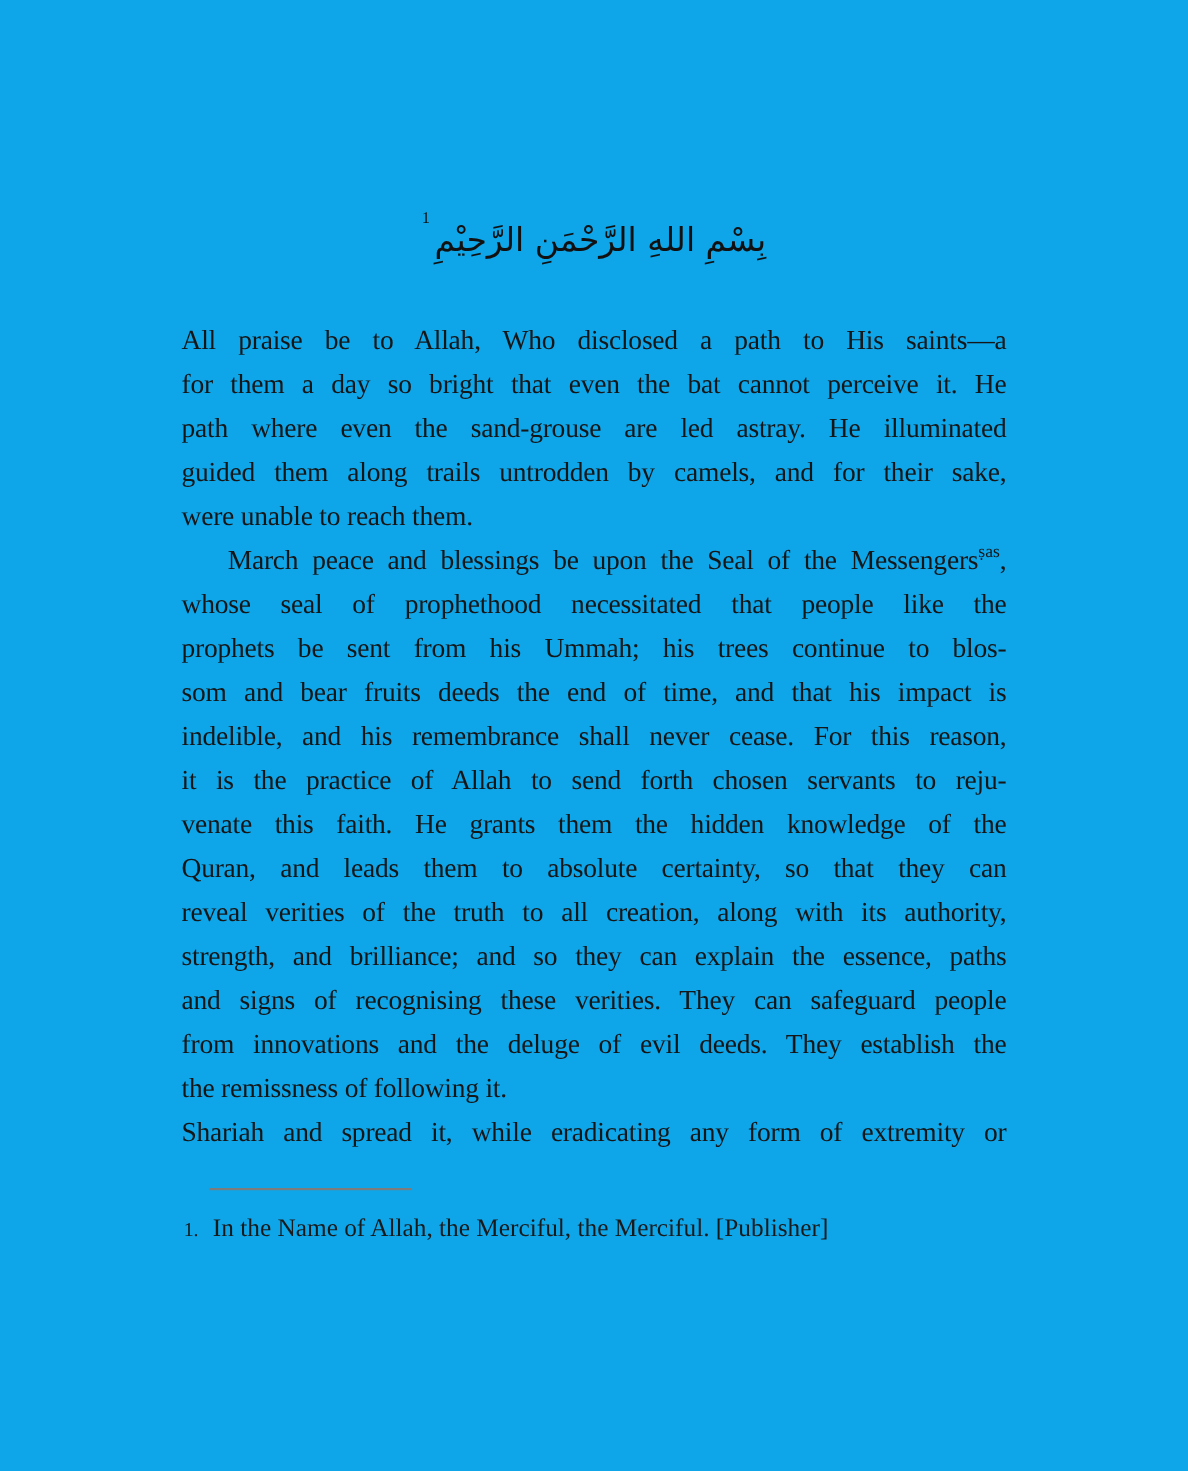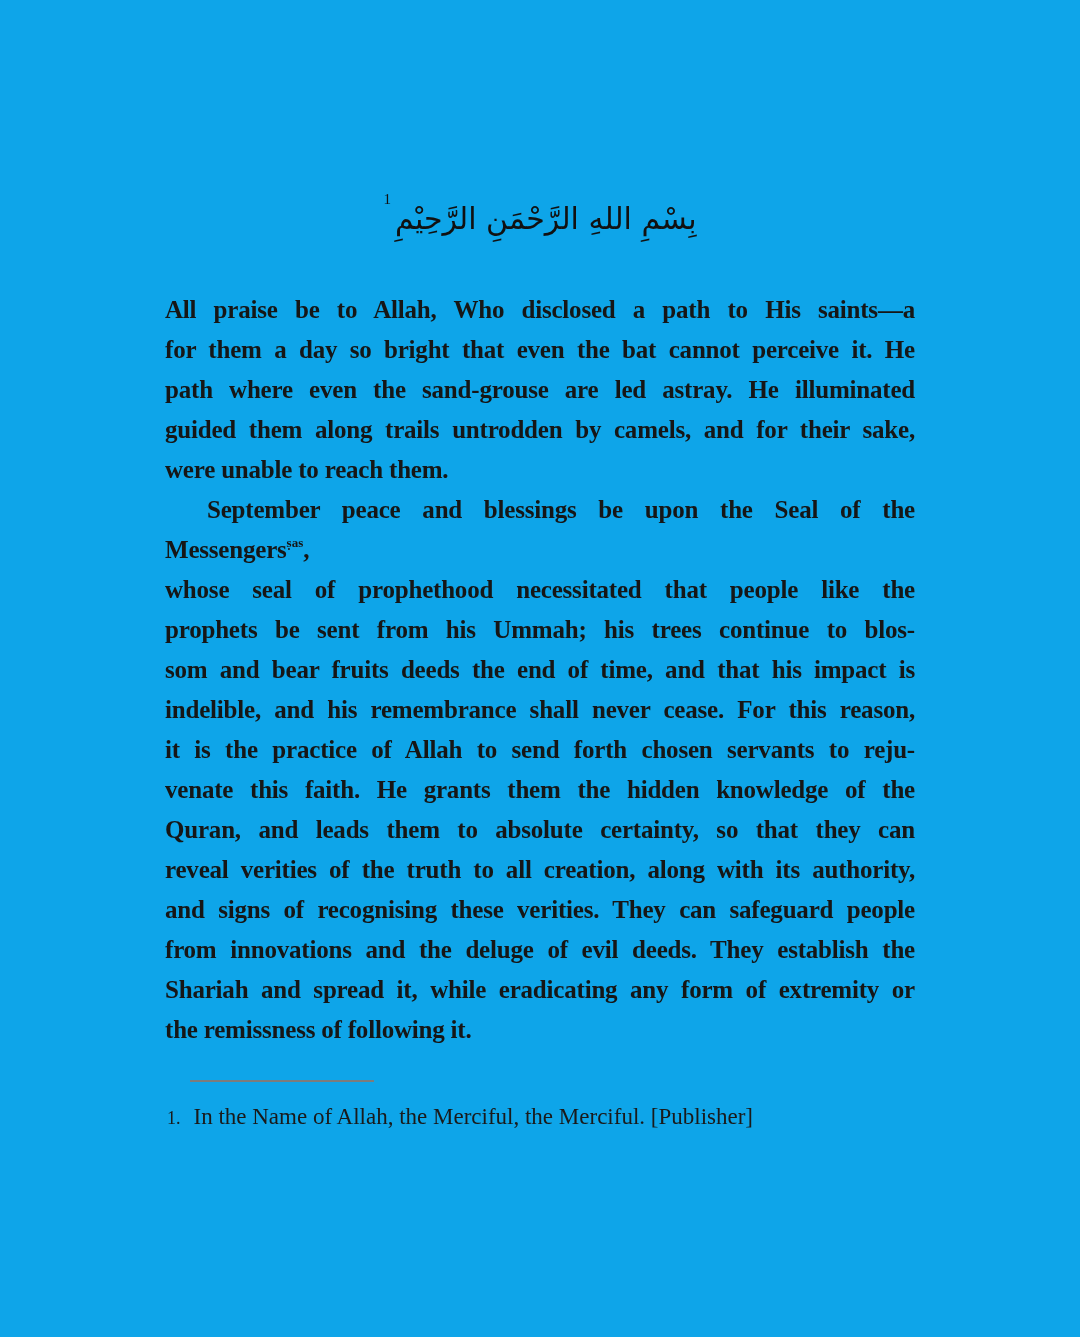--- a/index.html
+++ b/index.html
@@ -28,38 +28,37 @@
   .basmala .fn-ref {
     font-family: "Liberation Serif", serif;
     font-size: 15px;
     position: relative;
     top: -14px;
     margin-right: 4px; 
   }
   .bodytext {
     margin: 46px 165px 0 165px;
     width: 750px;
-    font-weight: bold;
   }
   .line {
     font-size: 25px;
     line-height: 40px;
     letter-spacing: -0.2px;
     text-align: justify;
     text-align-last: justify;
     color: #161616;
   }
   .line.lastline {
     text-align-last: left;
   }
   .line.indent {
     text-indent: 42px;
   }
   sup.sas {
-    font-size: 13px;
+    font-size: 16px;
     letter-spacing: 0;
     position: relative;
     top: -2px;
     line-height: 0;
   }
   .footrule {
     margin: 30px 0 0 190px;
     width: 184px;
     height: 0;
     border-top: 2px solid #7c7c7c;
@@ -83,33 +82,34 @@
   <div class="basmala"><span>بِسْمِ اللهِ الرَّحْمَنِ الرَّحِيْمِ</span><sup class="fn-ref">1</sup></div>
 
   <div class="bodytext">
 
     <div class="line">All praise be to Allah, Who disclosed a path to His saints—a</div>
     <div class="line">for them a day so bright that even the bat cannot perceive it. He</div>
     <div class="line">path where even the sand-grouse are led astray. He illuminated</div>
     <div class="line">guided them along trails untrodden by camels, and for their sake,</div>
     <div class="line lastline">were unable to reach them.</div>
 
-    <div class="line indent"><span>September peace and blessings be upon the Seal of the Messengers</span><sup class="sas">ṣas</sup><span>,</span></div>
+    <div class="line indent"><span>March peace and blessings be upon the Seal of the Messengers</span><sup class="sas">ṣas</sup><span>,</span></div>
     <div class="line">whose seal of prophethood necessitated that people like the</div>
     <div class="line">prophets be sent from his Ummah; his trees continue to blos-</div>
     <div class="line">som and bear fruits deeds the end of time, and that his impact is</div>
     <div class="line">indelible, and his remembrance shall never cease. For this reason,</div>
     <div class="line">it is the practice of Allah to send forth chosen servants to reju-</div>
     <div class="line">venate this faith. He grants them the hidden knowledge of the</div>
     <div class="line">Quran, and leads them to absolute certainty, so that they can</div>
     <div class="line">reveal verities of the truth to all creation, along with its authority,</div>
+    <div class="line">strength, and brilliance; and so they can explain the essence, paths</div>
     <div class="line">and signs of recognising these verities. They can safeguard people</div>
     <div class="line">from innovations and the deluge of evil deeds. They establish the</div>
+    <div class="line lastline">the remissness of following it.</div>
     <div class="line">Shariah and spread it, while eradicating any form of extremity or</div>
-    <div class="line lastline">the remissness of following it.</div>
 
   </div>
 
   <div class="footrule"></div>
 
   <div class="footnote"><span class="fn-num">1.</span><span>In the Name of Allah, the Merciful, the Merciful. [Publisher]</span></div>
 
 </div>
 
 </body></html>

